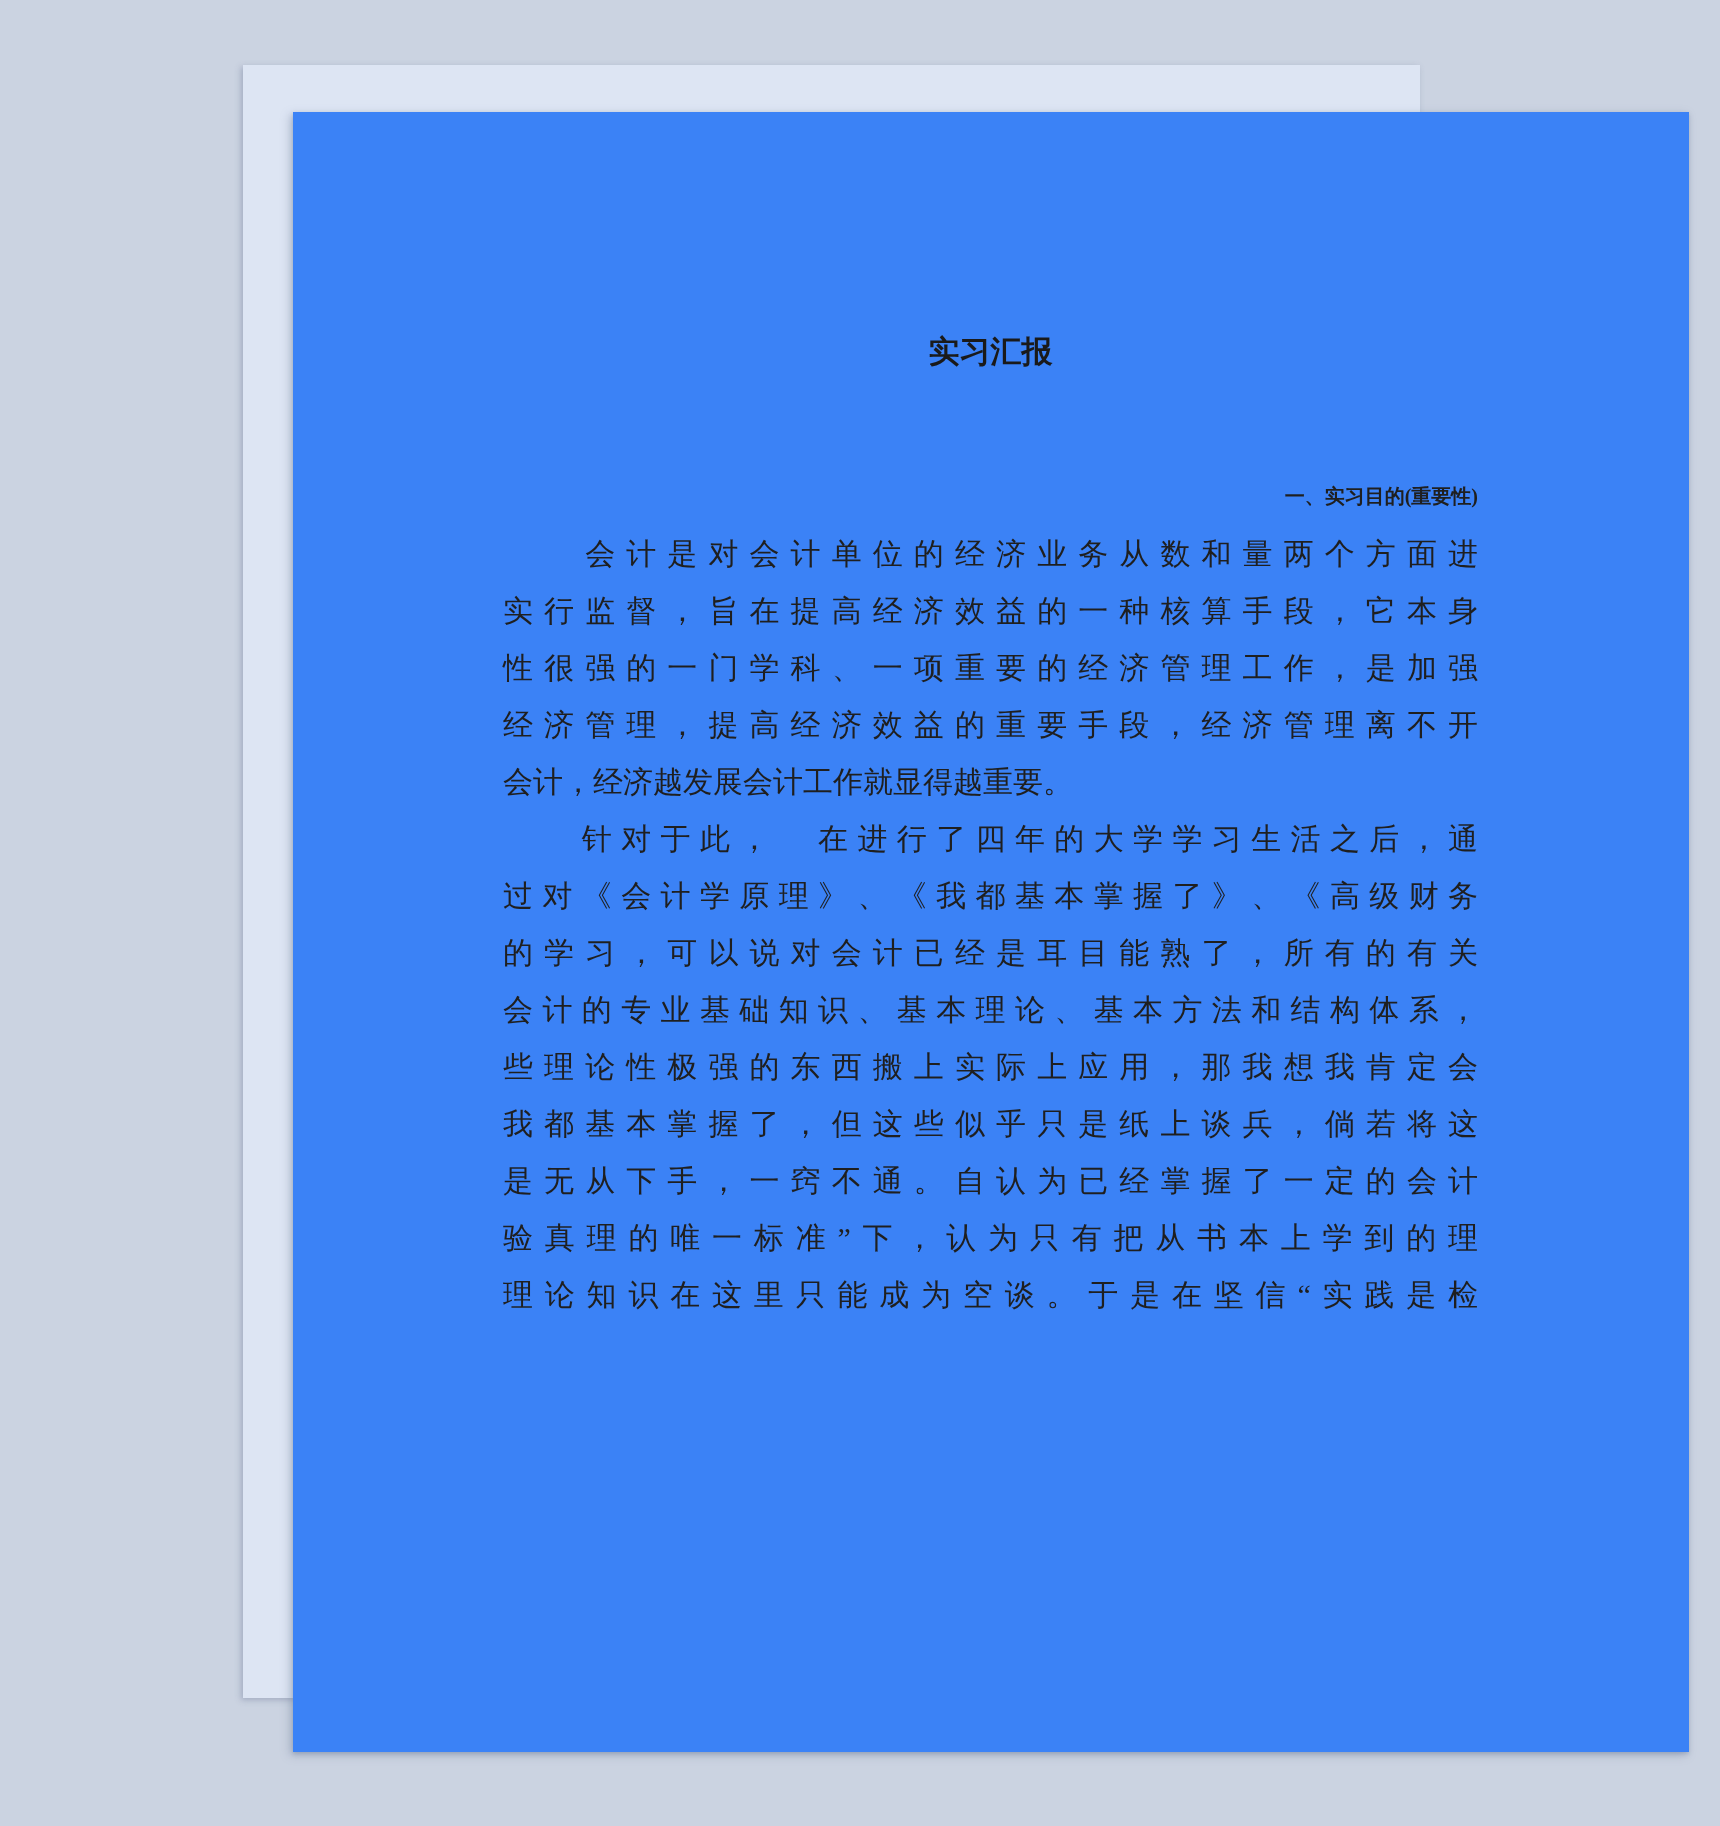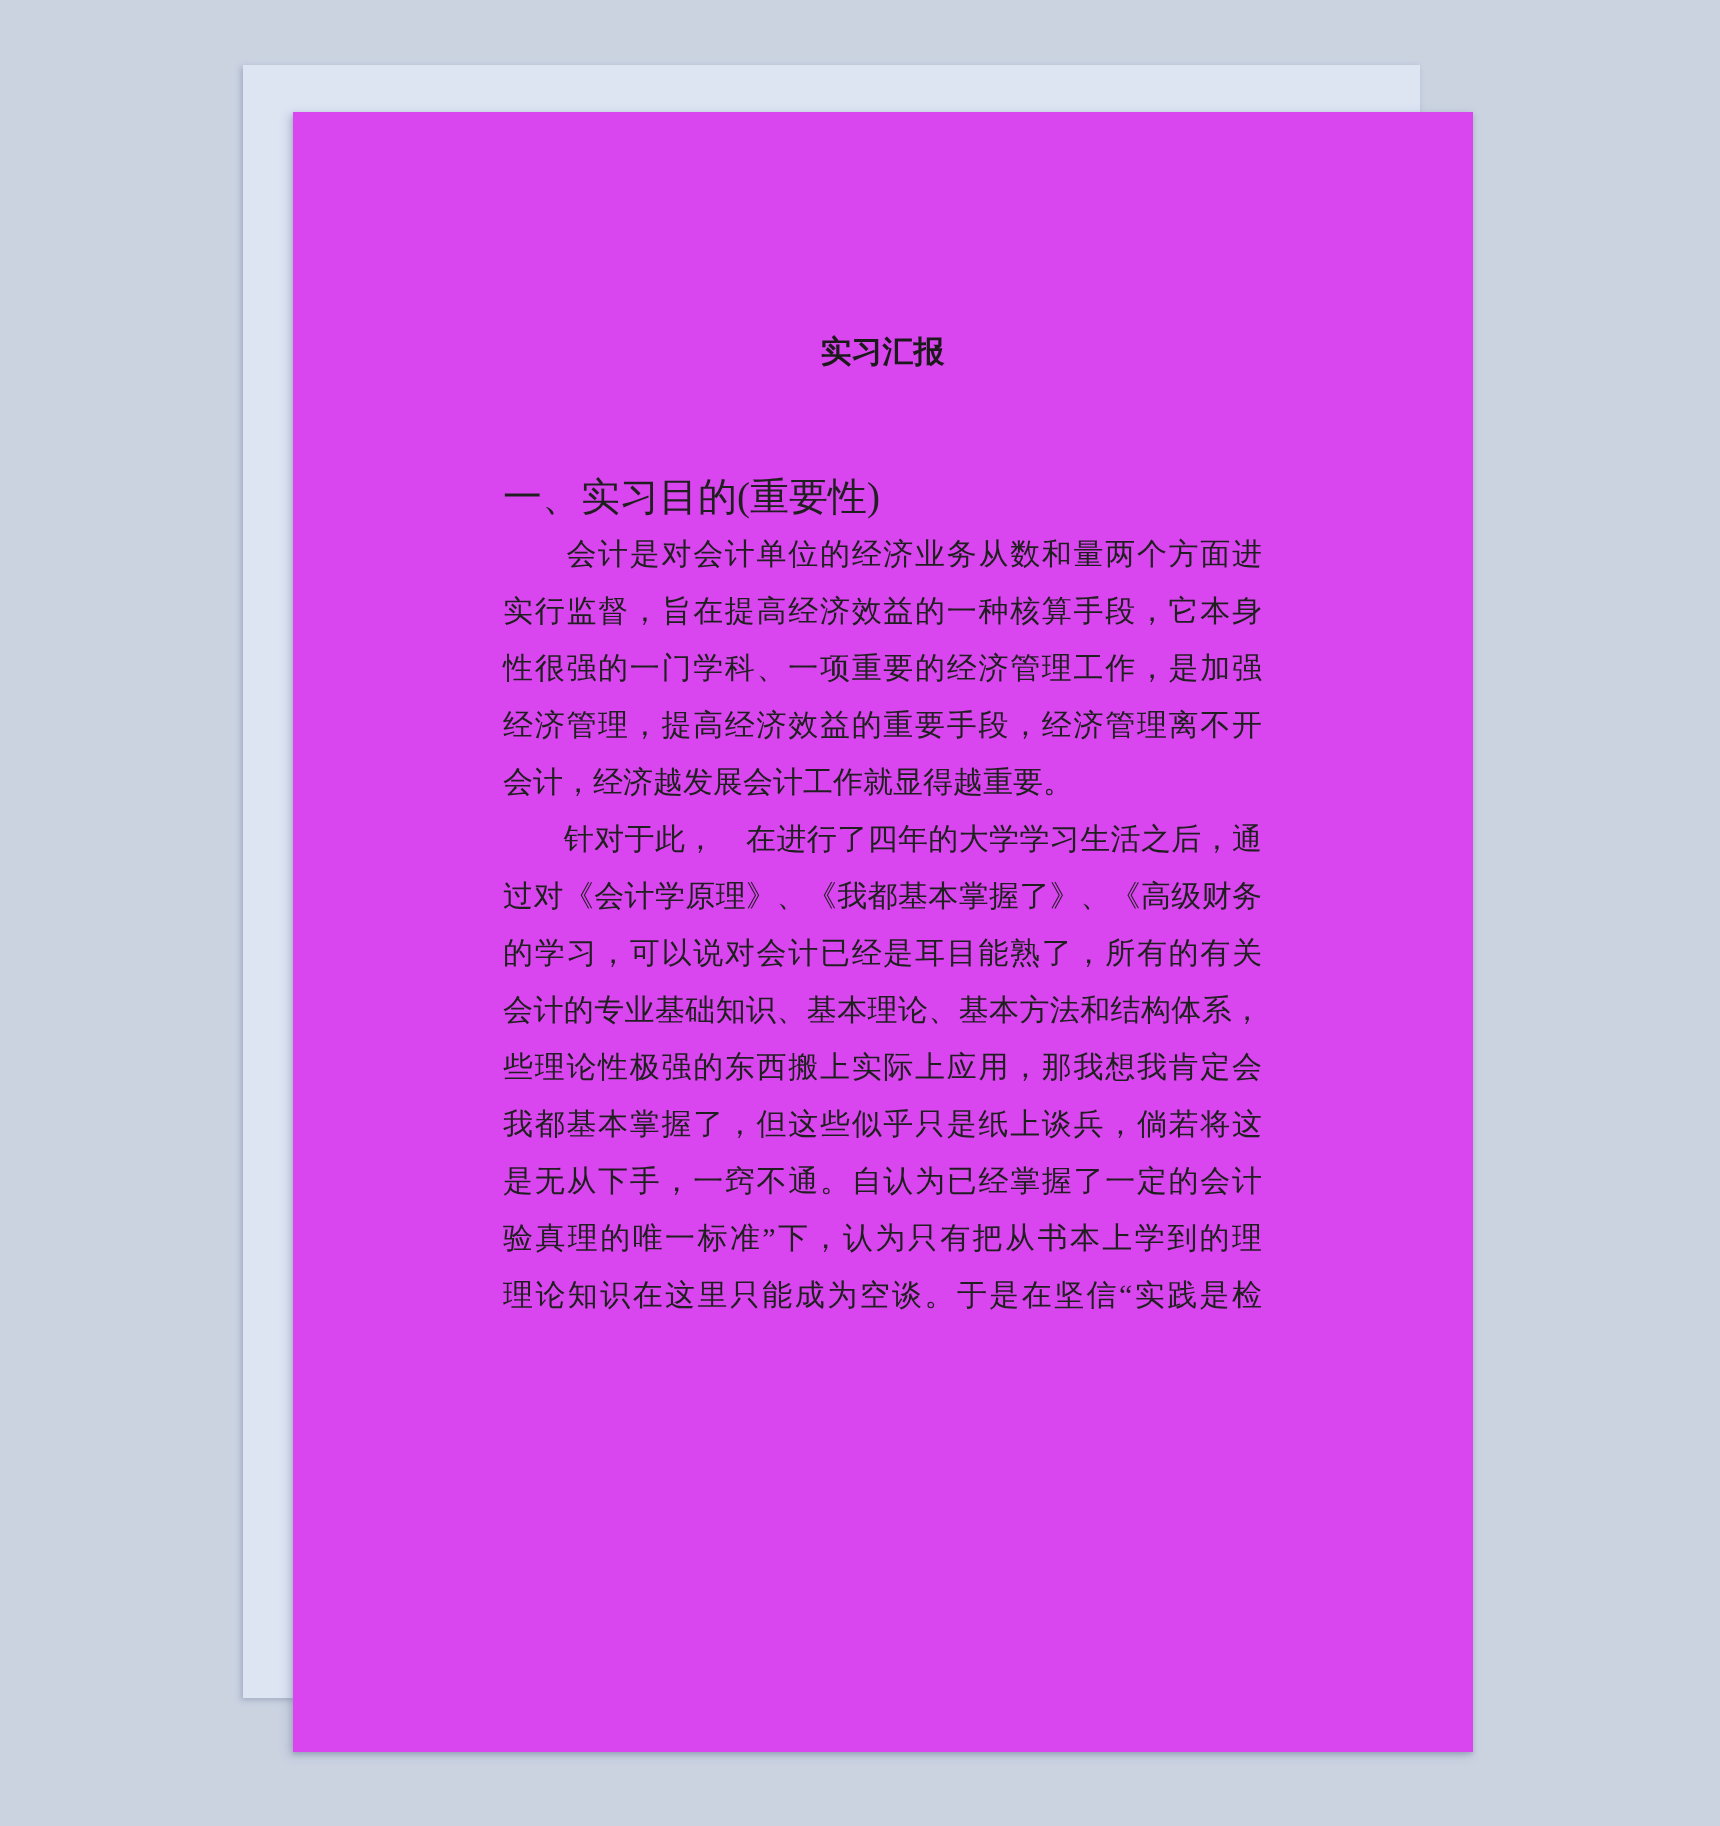--- a/index.html
+++ b/index.html
@@ -13,42 +13,43 @@
   .page-back{
     position:absolute;
     left:243px;top:65px;
     width:1177px;height:1633px;
     background:#dde5f3;
     box-shadow:-2px 2px 6px rgba(110,125,155,0.45);
   }
   .page-front{
     position:absolute;
     left:293px;top:112px;
-    width:1180px;height:1640px;
-    background:#d946ef;
+    width:1396px;height:1640px;
+    background:#3b82f6;
     box-shadow:-3px 3px 9px rgba(110,125,155,0.40), 0 2px 4px rgba(110,125,155,0.35);
   }
   .content{
     padding:0 211px 0 210px;
     color:#1f1f1f;
   }
   .doc-title{
     margin-top:211px;
     line-height:57px;
     font-size:31px;
     font-weight:700;
     text-align:center;
     color:#1a1a1a;
     font-family:"Liberation Sans","DejaVu Sans",sans-serif;
   }
   .section-heading{
     margin-top:88px;
     line-height:57px;
-    font-size:39px;
-    text-align:left;
+    font-size:20px;
+    text-align:right;
+    font-weight:bold;
   }
   .line{
     line-height:57px;
     font-size:30px;
     text-align:justify;
     text-align-last:justify;
     white-space:pre-wrap;
   }
   .line.flush{
     text-align-last:left;

